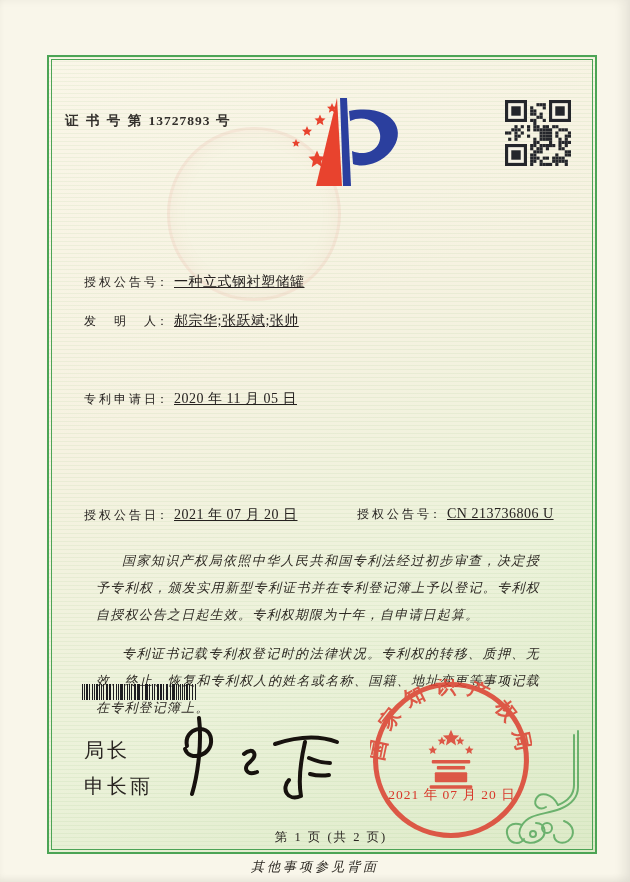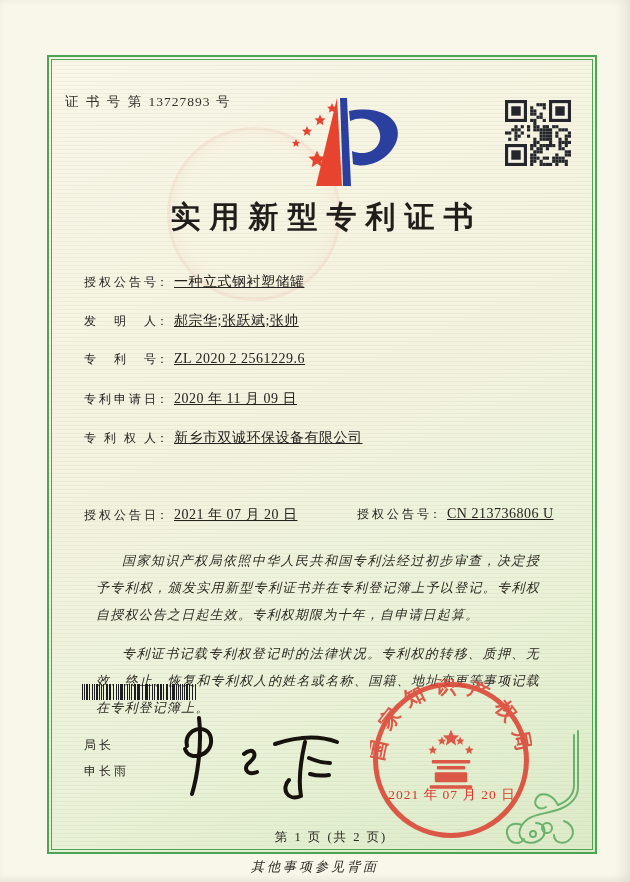--- a/index.html
+++ b/index.html
@@ -11,21 +11,21 @@
   .frame{position:absolute;left:47px;top:55px;width:546px;height:795px;
          border:2.5px solid #4ca455;
          background:
            repeating-linear-gradient(180deg, rgba(130,185,110,0.10) 0px, rgba(130,185,110,0.10) 1px, rgba(0,0,0,0) 1px, rgba(0,0,0,0) 4px),
            linear-gradient(155deg,#faf6e8 0%,#f6f2e1 38%,#ecf2da 68%,#ddeac8 100%);}
   .frame-inner{position:absolute;inset:2px;border:1px solid #4ca455;pointer-events:none;}
   .ghost-seal{position:absolute;left:118px;top:70px;width:168px;height:168px;border-radius:50%;
               border:3px solid rgba(221,130,118,0.13);
               box-shadow:inset 0 0 18px rgba(221,130,118,0.08);}
   
-  .cert-no{position:absolute;left:16px;top:36px;font-size:13.5px;letter-spacing:2px;color:#33302c;}
+  .cert-no{position:absolute;left:16px;top:55px;font-size:13.5px;letter-spacing:2px;color:#33302c;font-weight:bold;}
   .cert-no .num{letter-spacing:1px;}
   .logo{position:absolute;left:238px;top:38px;width:152px;height:95px;}
   .qr{position:absolute;left:456px;top:43px;width:66px;height:66px;}
   .title{position:absolute;left:0;right:0;top:140px;text-align:center;
          font-size:30px;font-weight:600;letter-spacing:9px;color:#201d1a;text-indent:9px;}
   
   .row{position:absolute;left:35px;font-size:14px;white-space:nowrap;color:#262220;}
   .flabel{display:inline-block;width:72px;font-size:12px;text-align:justify;text-align-last:justify;
           vertical-align:baseline;color:#262220;}
   .colon{font-size:12px;margin-right:6px;}
@@ -33,21 +33,21 @@
   .grant-no{position:absolute;left:273px;top:0;}
   
   .body-text{position:absolute;left:35px;top:478px;width:468px;
              font-style:italic;font-size:13px;line-height:27px;letter-spacing:1.2px;
              text-align:justify;color:#2e2a24;}
   .body-text p{margin:12px;text-indent:2em;}
   
   .barcode{position:absolute;left:33px;top:627px;width:152px;height:16px;display:flex;align-items:stretch;}
   .barcode i{display:block;background:#1d1d20;}
   
-  .officer{position:absolute;left:35px;top:680px;font-size:12px;letter-spacing:3px;color:#2a2622;}
+  .officer{position:absolute;left:35px;top:680px;font-size:20px;letter-spacing:3px;color:#2a2622;}
   .officer div{margin-bottom:9px;}
   .signature{position:absolute;left:100px;top:655px;width:210px;height:100px;}
   
   .seal{position:absolute;left:321px;top:622px;width:162px;height:162px;}
   .seal svg{opacity:0.88;}
   .seal-date{position:absolute;left:330px;top:729px;width:146px;text-align:center;
              color:#d8382a;font-size:13.5px;letter-spacing:1px;white-space:nowrap;}
   
   .ornament{position:absolute;right:3px;bottom:3px;width:92px;height:120px;}
   
@@ -218,36 +218,29 @@
             <rect x="42" y="0" width="21" height="21"></rect>
             <rect x="45" y="3" width="15" height="15" fill="#f6f3e6"></rect>
             <rect x="48" y="6" width="9" height="9"></rect>
             <rect x="0" y="42" width="21" height="21"></rect>
             <rect x="3" y="45" width="15" height="15" fill="#f6f3e6"></rect>
             <rect x="6" y="48" width="9" height="9"></rect>
           </g>
         </svg>
     </div>
 
-    <div class="title">实用新型专利证书</div>
 
     <div class="row" style="top:216px">
       <span class="flabel">授权公告号</span><span class="colon">：</span><span class="fvalue">一种立式钢衬塑储罐</span>
     </div>
     <div class="row" style="top:255px">
       <span class="flabel">发明人</span><span class="colon">：</span><span class="fvalue">郝宗华;张跃斌;张帅</span>
     </div>
-    <div class="row" style="top:294px">
-      <span class="flabel">专利号</span><span class="colon">：</span><span class="fvalue">ZL 2020 2 2561229.6</span>
-    </div>
     <div class="row" style="top:333px">
-      <span class="flabel">专利申请日</span><span class="colon">：</span><span class="fvalue">2020 年 11 月 09 日</span>
-    </div>
-    <div class="row" style="top:372px">
-      <span class="flabel">专利权人</span><span class="colon">：</span><span class="fvalue">新乡市双诚环保设备有限公司</span>
+      <span class="flabel">专利申请日</span><span class="colon">：</span><span class="fvalue">2020 年 11 月 05 日</span>
     </div>
     <div class="row" style="top:449px;right:0">
       <span class="flabel">授权公告日</span><span class="colon">：</span><span class="fvalue">2021 年 07 月 20 日</span>
       <span class="grant-no">
         <span class="flabel">授权公告号</span><span class="colon">：</span><span class="fvalue">CN 213736806 U</span>
       </span>
     </div>
 
     <div class="body-text">
       <p>国家知识产权局依照中华人民共和国专利法经过初步审查，决定授予专利权，颁发实用新型专利证书并在专利登记簿上予以登记。专利权自授权公告之日起生效。专利权期限为十年，自申请日起算。</p>

